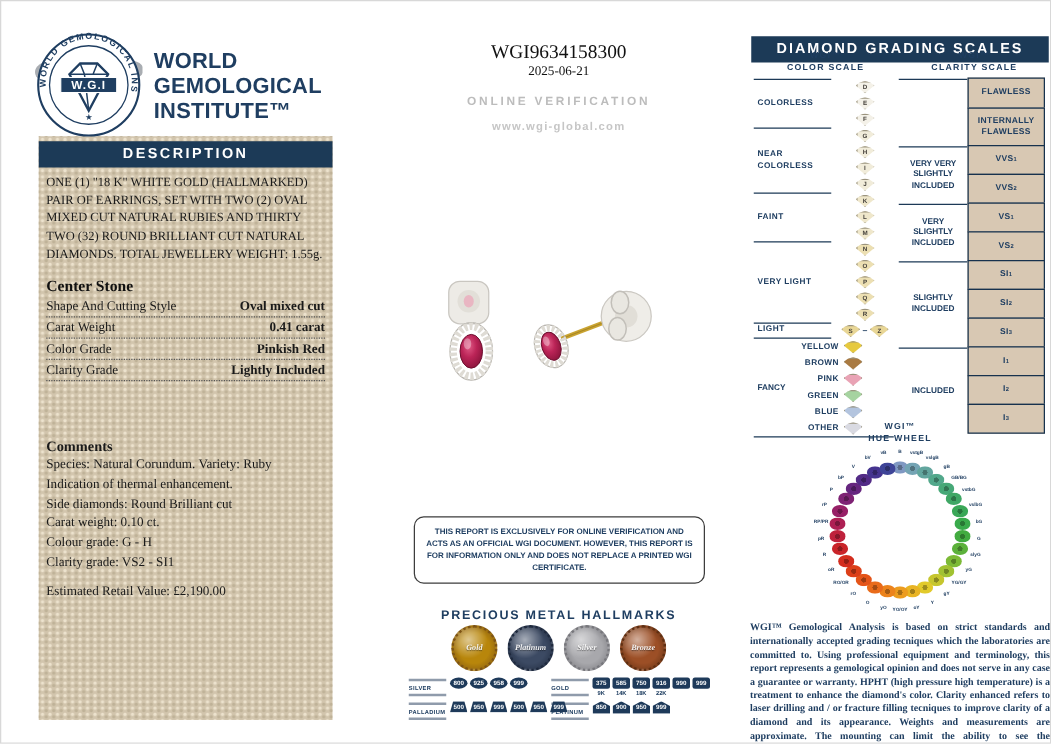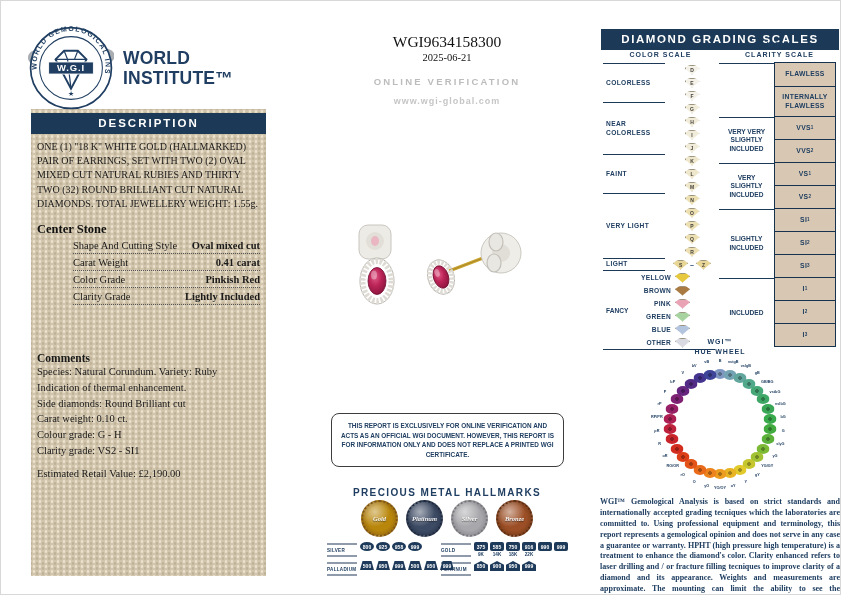--- a/index.html
+++ b/index.html
@@ -13,21 +13,21 @@
     background-image:radial-gradient(circle,#ece2cd 0 1px,rgba(0,0,0,0) 1.6px),
                      radial-gradient(circle,#bfb298 0 1px,rgba(0,0,0,0) 1.6px);
     background-size:6px 5px,6px 5px;background-position:0 0,3px 2px;}
   #brand{position:absolute;left:27px;top:24px;width:245px;display:flex;align-items:center;gap:9px;}
   #brand-name{font:bold 17.5px/1.16 "Liberation Sans",sans-serif;color:#1f3e61;letter-spacing:.2px;}
   #desc-bar{left:30px;top:112px;width:235px;}
   #desc-text{position:absolute;left:36px;top:139px;width:224px;font:10px/1.42 "Liberation Serif",serif;color:#1a1a1a;}
   #center-stone{position:absolute;left:36px;top:221px;width:223px;font-family:"Liberation Serif",serif;}
   #cs-title{font:bold 12.5px "Liberation Serif",serif;color:#111;}
   .cs-row{display:flex;justify-content:space-between;align-items:baseline;padding:3px 0 2px;
-          border-bottom:1px dotted #555;font-size:10.5px;color:#1a1a1a;margin-left:36px;}
+          border-bottom:1px dotted #555;font-size:10.5px;color:#1a1a1a;}
   .cs-value{font-weight:bold;text-align:center;}
   #comments{position:absolute;left:36px;top:351px;width:224px;font-family:"Liberation Serif",serif;color:#1a1a1a;}
   #comments-title{font:bold 11.5px "Liberation Serif",serif;}
   .comment-line{font-size:10.5px;line-height:1.5;}
   #est-value{position:absolute;left:36px;top:467px;width:224px;font:10.5px "Liberation Serif",serif;color:#1a1a1a;}
   
   #cert-block{position:absolute;left:322px;top:29px;width:248px;text-align:center;}
   #cert-label{font:bold 9.5px "Liberation Sans",sans-serif;color:#1f3e61;letter-spacing:.6px;}
   #cert-number{font:15.5px "Liberation Serif",serif;color:#111;margin-top:3px;}
   #cert-date{font:10.5px "Liberation Serif",serif;color:#111;margin-top:1px;}
@@ -116,20 +116,21 @@
         <textPath href="#ringPath" startOffset="4">WORLD GEMOLOGICAL INSTITUTE</textPath>
       </text>
       <path d="M32,40 L42,30 L58,30 L68,40 L50,74 Z" fill="#ffffff" stroke="#1f3e61" stroke-width="2.2"></path>
       <path d="M32,40 L68,40 M42,30 L46,40 L50,74 M58,30 L54,40" stroke="#1f3e61" stroke-width="1.4" fill="none"></path>
       <rect x="24" y="43" width="52" height="14" fill="#1f3e61" stroke="#ffffff" stroke-width="1"></rect>
       <text x="50" y="53.6" text-anchor="middle" font-family="Liberation Sans, sans-serif" font-size="11" font-weight="bold" fill="#ffffff" letter-spacing="1">W.G.I</text>
       <text x="50" y="83" text-anchor="middle" font-size="8" fill="#1f3e61">★</text>
     </svg>
     <div id="brand-name">
       <div>WORLD</div>
+      <div>GEMOLOGICAL</div>
       <div>INSTITUTE™</div>
     </div>
   </div>
 
   <div id="desc-bar" class="bar">DESCRIPTION</div>
   <div id="desc-text">ONE (1) "18 K" WHITE GOLD (HALLMARKED) PAIR OF EARRINGS, SET WITH TWO (2) OVAL MIXED CUT NATURAL RUBIES AND THIRTY TWO (32) ROUND BRILLIANT CUT NATURAL DIAMONDS. TOTAL JEWELLERY WEIGHT: 1.55g.</div>
 
   <div id="center-stone">
     <div id="cs-title">Center Stone</div>
     <div id="cs-rows">

